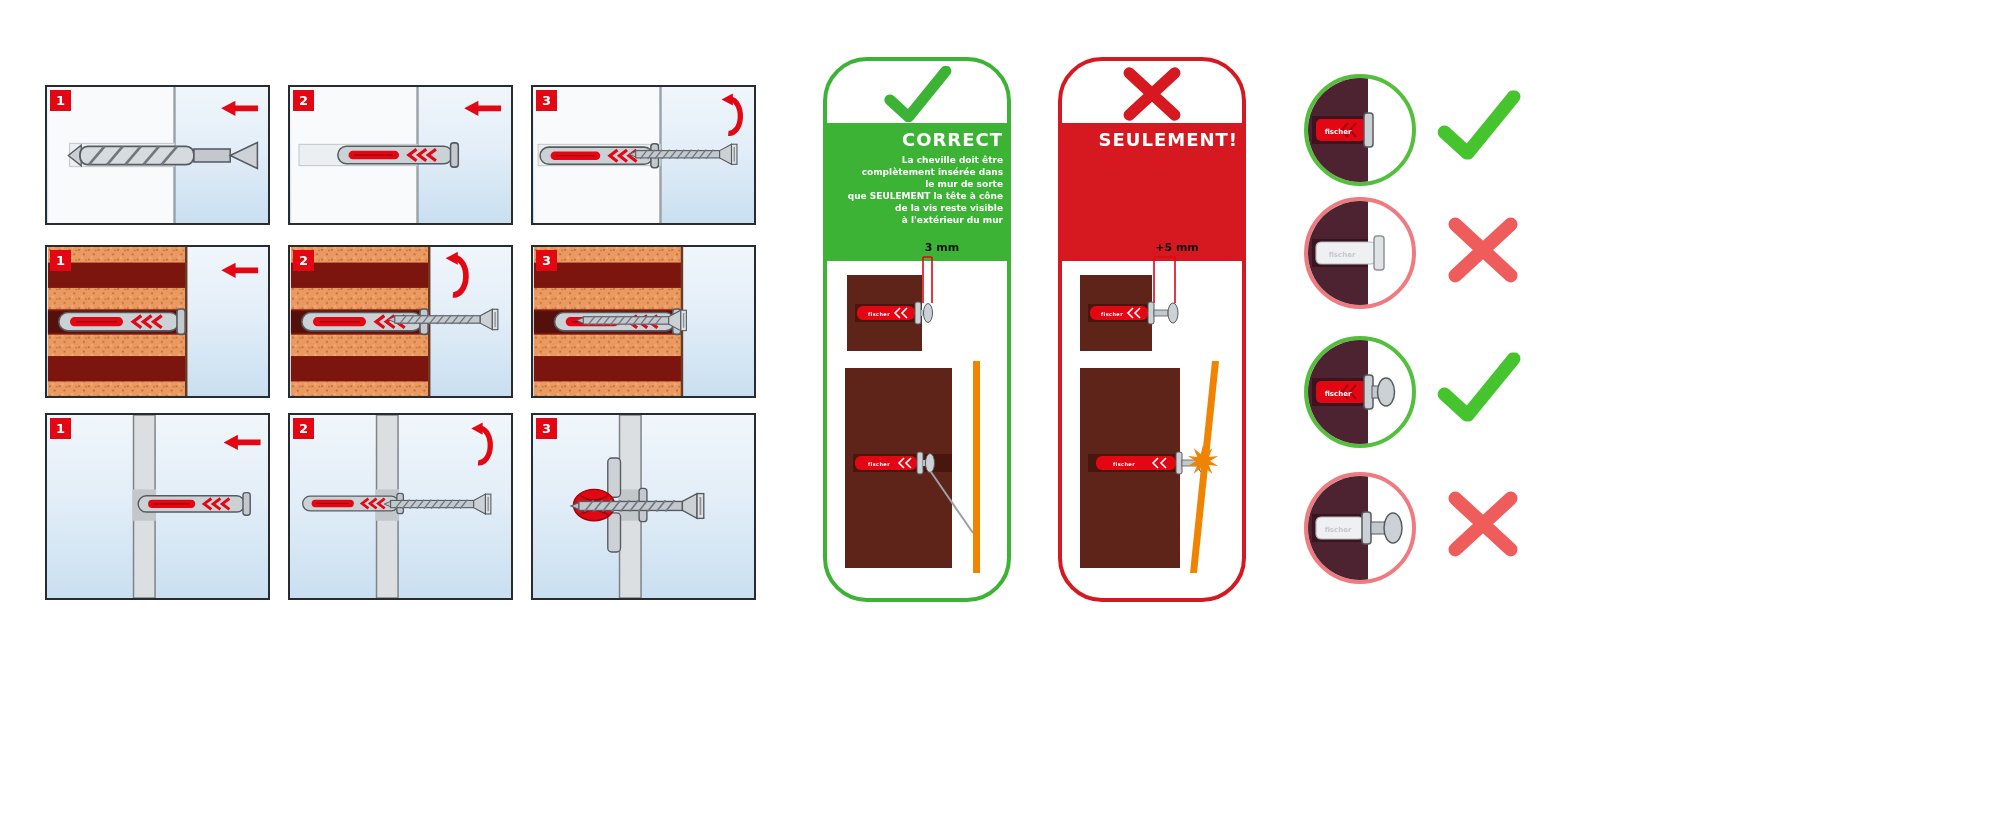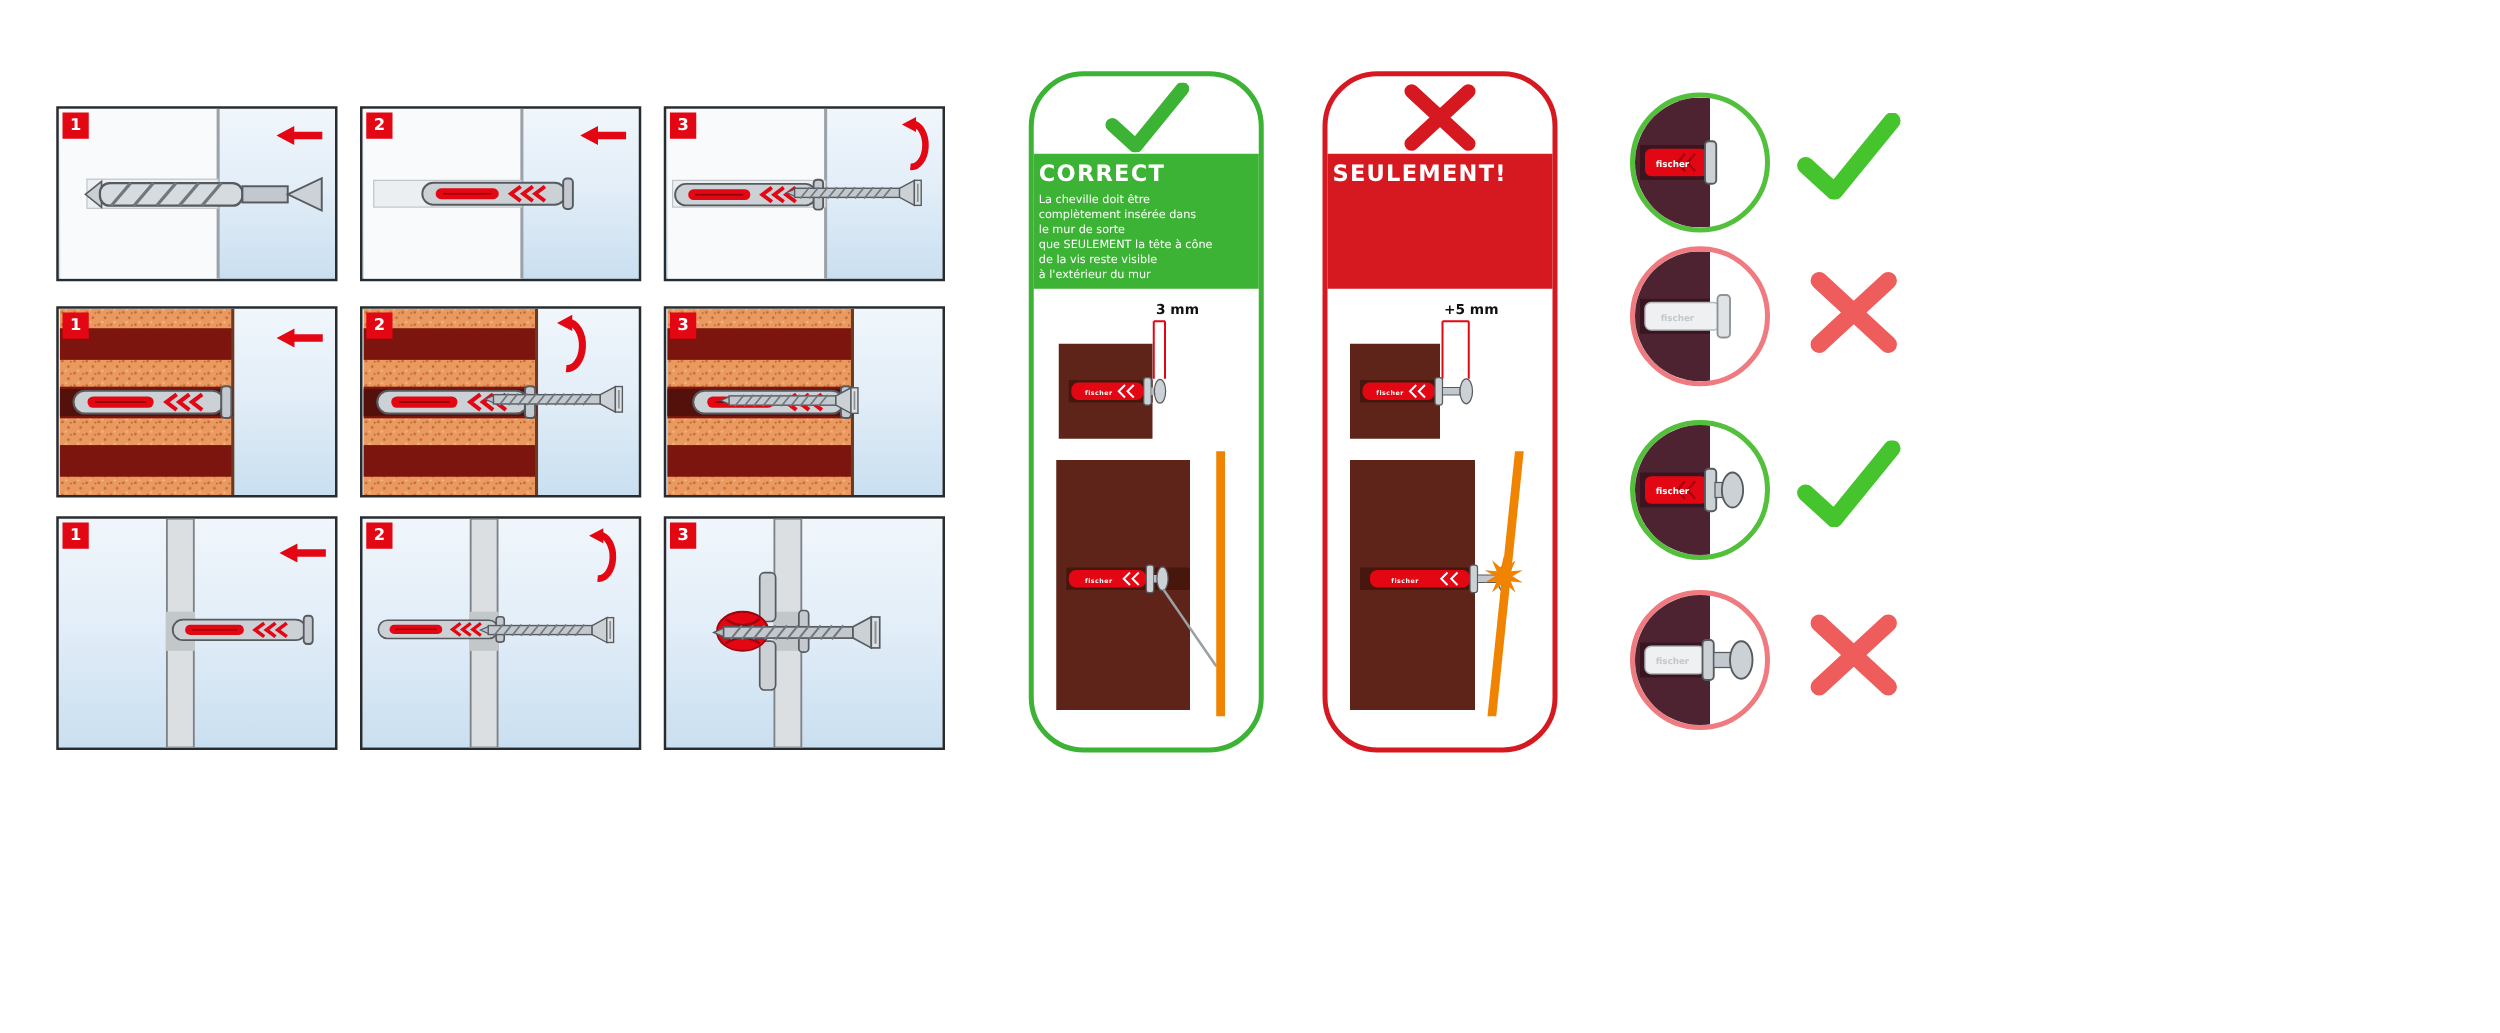--- a/index.html
+++ b/index.html
@@ -23,25 +23,25 @@
   .panel{position:absolute;border:2px solid #272c30;background:linear-gradient(180deg,#f0f6fb 0%,#e3eef8 45%,#c9dff0 100%);}
   .panel>svg{position:absolute;left:0;top:0;width:100%;height:100%;display:block}
   .badge{position:absolute;top:3px;left:3px;width:21px;height:21px;background:var(--brand-red);
          color:#fff;font-weight:bold;font-size:13px;display:flex;align-items:center;justify-content:center;z-index:2}
 
   
   .card{position:absolute;width:188px;height:545px;background:#fff;border-radius:44px}
   .card.ok{border:4px solid var(--ok-green)}
   .card.warn{border:4px solid var(--alert-red)}
   .card-mark{position:absolute;top:5px;left:0;right:0;display:flex;justify-content:center}
-  .card-header{position:absolute;top:62px;left:0;right:0;height:108px;color:#fff;text-align:left;padding:6px 4px 4px}
+  .card-header{position:absolute;top:62px;left:0;right:0;height:138px;color:#fff;text-align:right;padding:6px 4px 4px}
   .card.ok .card-header{background:var(--ok-green)}
   .card.warn .card-header{background:var(--alert-red)}
   .card-title{font-size:18px;font-weight:800;letter-spacing:1px;line-height:1.2}
-  .card-body{font-size:9px;font-weight:400;line-height:1.35;white-space:pre-line;margin-top:3px}
+  .card-body{font-size:9px;font-weight:700;line-height:1.35;white-space:pre-line;margin-top:3px}
   .card-art{position:absolute;top:172px;left:0;width:180px;height:365px;display:block}
   .dim{font:bold 11px "DejaVu Sans",sans-serif;fill:#111}
   .brandtxt{font:bold 5px "DejaVu Sans",sans-serif;letter-spacing:.4px}
 
   
   .circle{position:absolute;width:112px;height:112px;border:4px solid var(--circle-green);
           border-radius:50%;overflow:hidden;background:#fff}
   .circle.bad{border-color:var(--circle-red)}
   .circle>svg{width:100%;height:100%;display:block}
   .mark-abs{position:absolute}

